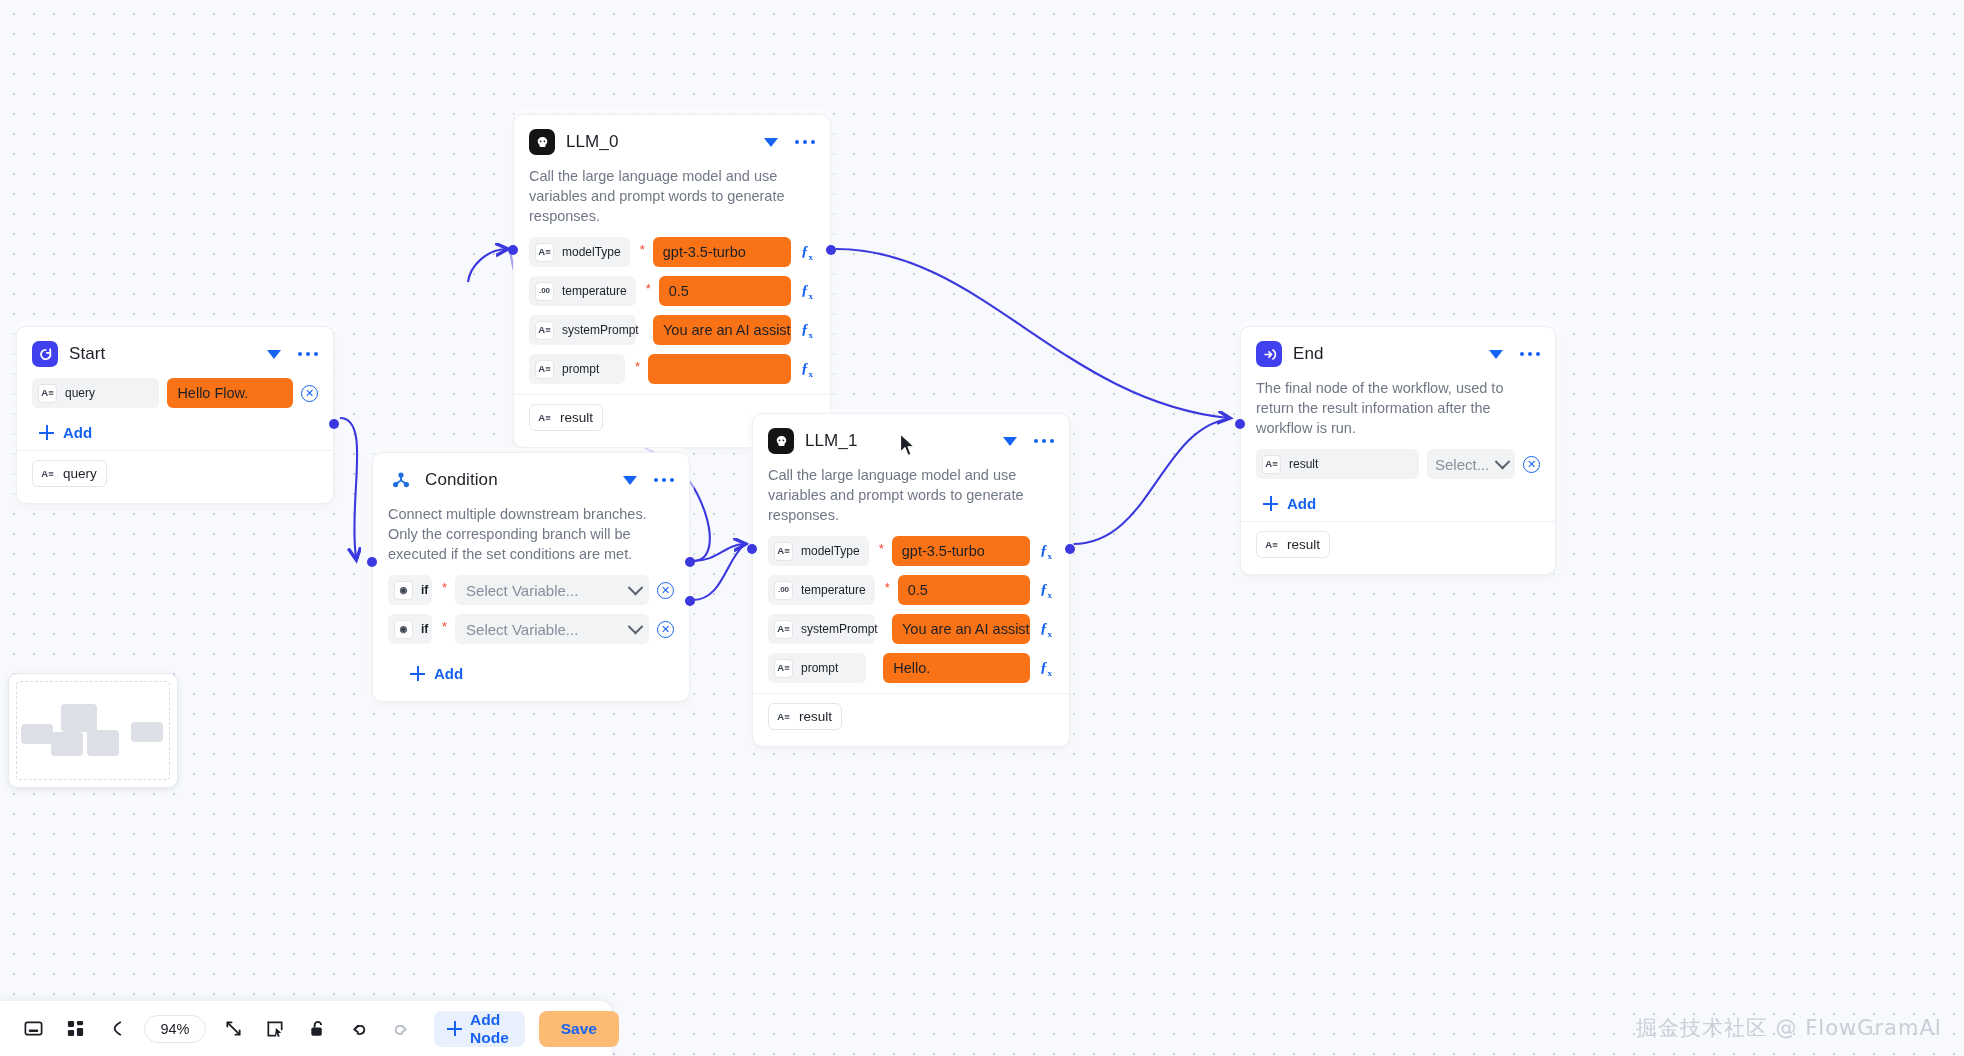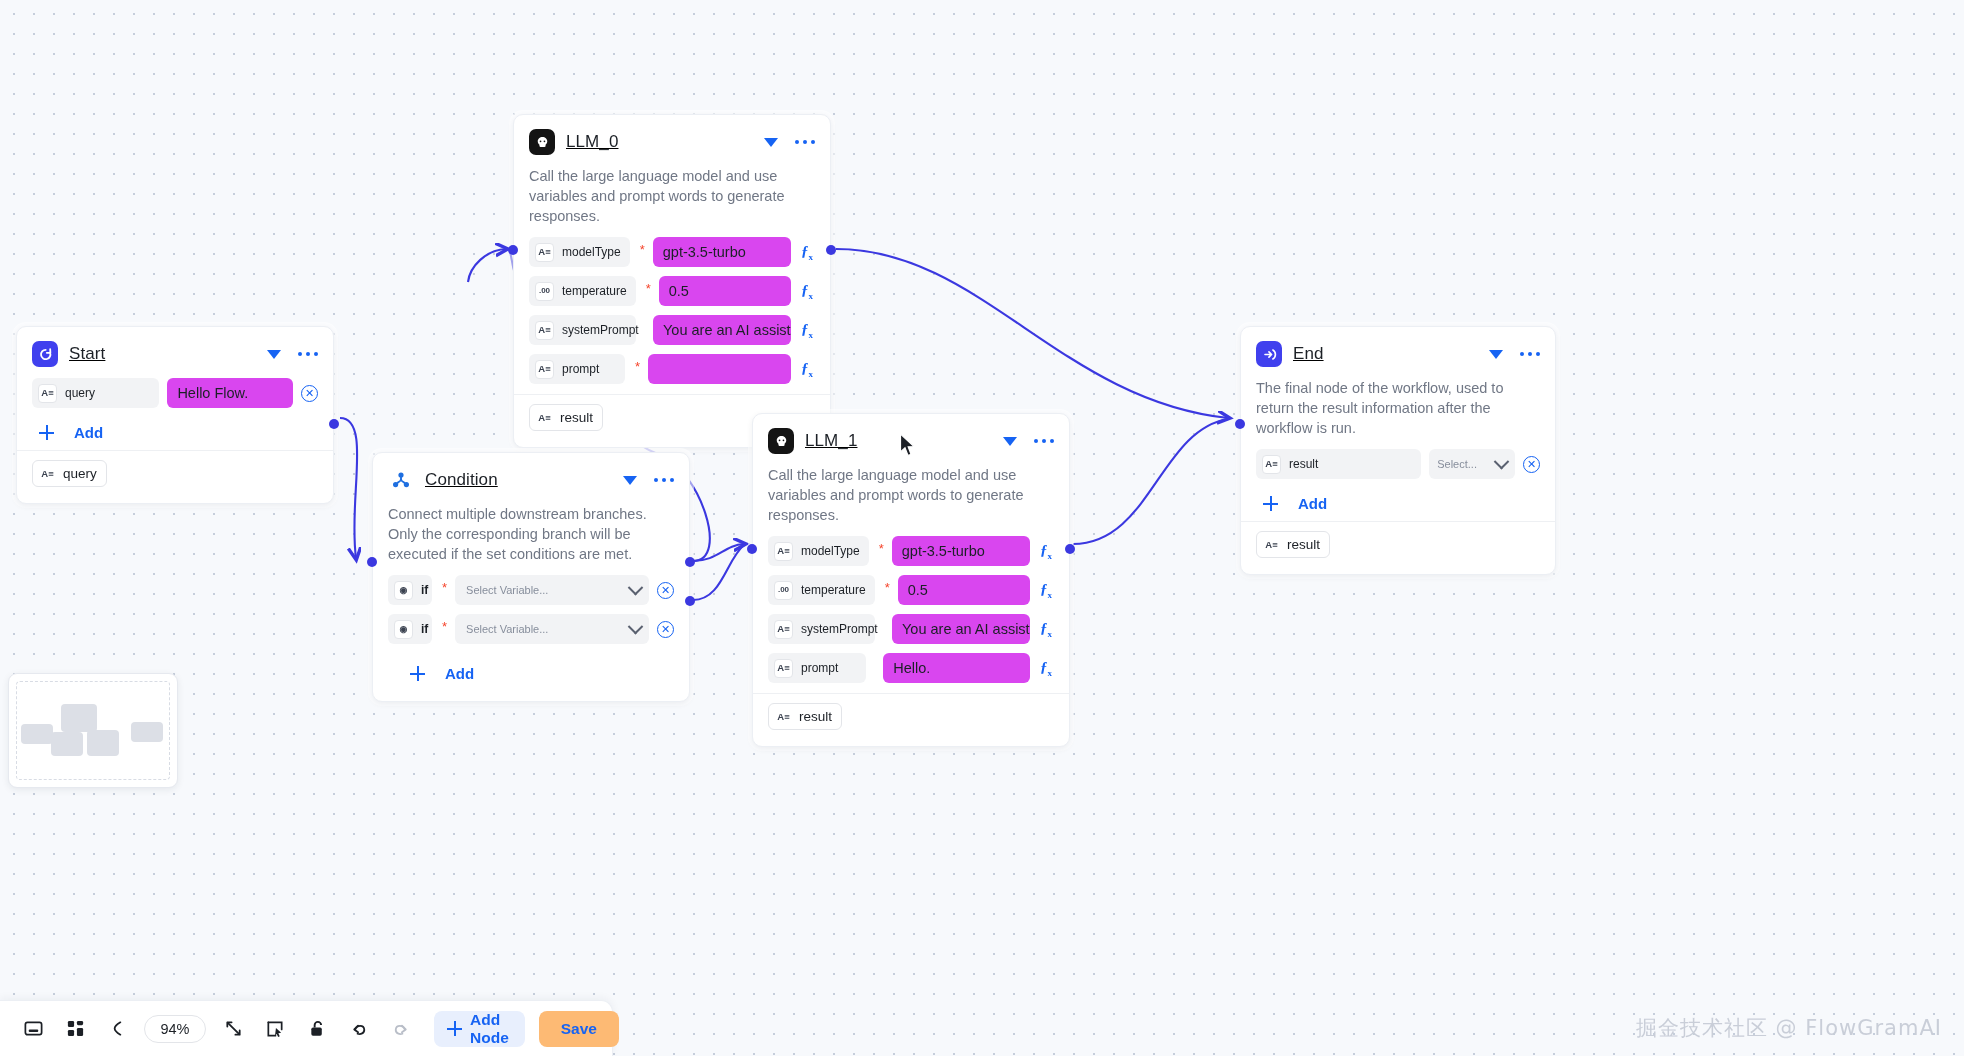--- a/index.html
+++ b/index.html
@@ -25,21 +25,20 @@
     position: absolute;
     background: #ffffff;
     border: 1px solid #eceff4;
     border-radius: 10px;
     box-shadow: 0 2px 6px rgba(28,36,56,0.07), 0 0 0 4px rgba(255,255,255,0.55);
     padding: 14px 15px 16px 15px;
   }
   .node-head {
     display: flex; align-items: center; gap: 11px;
     margin-bottom: 11px;
-    text-decoration: underline;
   }
   .node-icon {
     width: 26px; height: 26px; border-radius: 7px;
     display: flex; align-items: center; justify-content: center;
     flex: 0 0 auto;
   }
   .node-icon.start { background: #4040ee; }
   .node-icon.end   { background: #4040ee; }
   .node-icon.llm   { background: #141414; }
   .node-icon.cond  { background: transparent; }
@@ -74,52 +73,52 @@
   .type-chip {
     width: 19px; height: 19px; border-radius: 4px;
     background: #ffffff; border: 1px solid #e3e5e9;
     display: flex; align-items: center; justify-content: center;
     font-size: 9.5px; color: #3b4250; font-weight: 700; line-height: 1;
     flex: 0 0 auto;
   }
   .field-name { font-size: 12px; color: #1c2026; white-space: nowrap; }
   .req { color: #f5452c; font-size: 13px; line-height: 1; margin-left: 2px; align-self: flex-start; padding-top: 6px;}
   .field-value {
-    background: #d946ef; border-radius: 6px; height: 30px;
+    background: #f97316; border-radius: 6px; height: 30px;
     display: flex; align-items: center; padding: 0 10px;
     font-size: 14.5px; color: #1c2026; white-space: nowrap; overflow: hidden;
   }
   .fx {
     font-family: "Liberation Serif", serif;
     font-style: italic; font-weight: 700; font-size: 15px; color: #1663f3;
     cursor: pointer; user-select: none; padding: 0 2px;
   }
   .fx sub { font-size: 9px; font-style: normal; }
 
   .select-box {
     background: #f2f3f5; border-radius: 6px; height: 30px;
     display: flex; align-items: center; justify-content: space-between;
     padding: 0 8px 0 11px; gap: 8px;
-    font-size: 11px; color: #878e9c; cursor: pointer;
+    font-size: 15px; color: #878e9c; cursor: pointer;
   }
   .chev {
     width: 11px; height: 11px;
     border-right: 2px solid #5a6170; border-bottom: 2px solid #5a6170;
     transform: rotate(45deg) translate(-2px,-2px);
     flex: 0 0 auto;
   }
   .del-btn {
     width: 17px; height: 17px; border-radius: 50%;
     border: 1.6px solid #1663f3; color: #1663f3;
     display: flex; align-items: center; justify-content: center;
     font-size: 11px; line-height: 1; cursor: pointer; flex: 0 0 auto;
     font-family: "DejaVu Sans", sans-serif;
   }
   .add-btn {
-    display: flex; align-items: center; gap: 20px;
+    display: flex; align-items: center; gap: 9px;
     color: #1663f3; font-size: 15px; font-weight: 700;
     cursor: pointer; padding: 7px 0 3px 7px;
   }
   .plus {
     position: relative; width: 15px; height: 15px; flex: 0 0 auto;
   }
   .plus:before, .plus:after {
     content: ''; position: absolute; background: #1663f3;
   }
   .plus:before { left: 0; top: 6.5px; width: 15px; height: 2px; }

